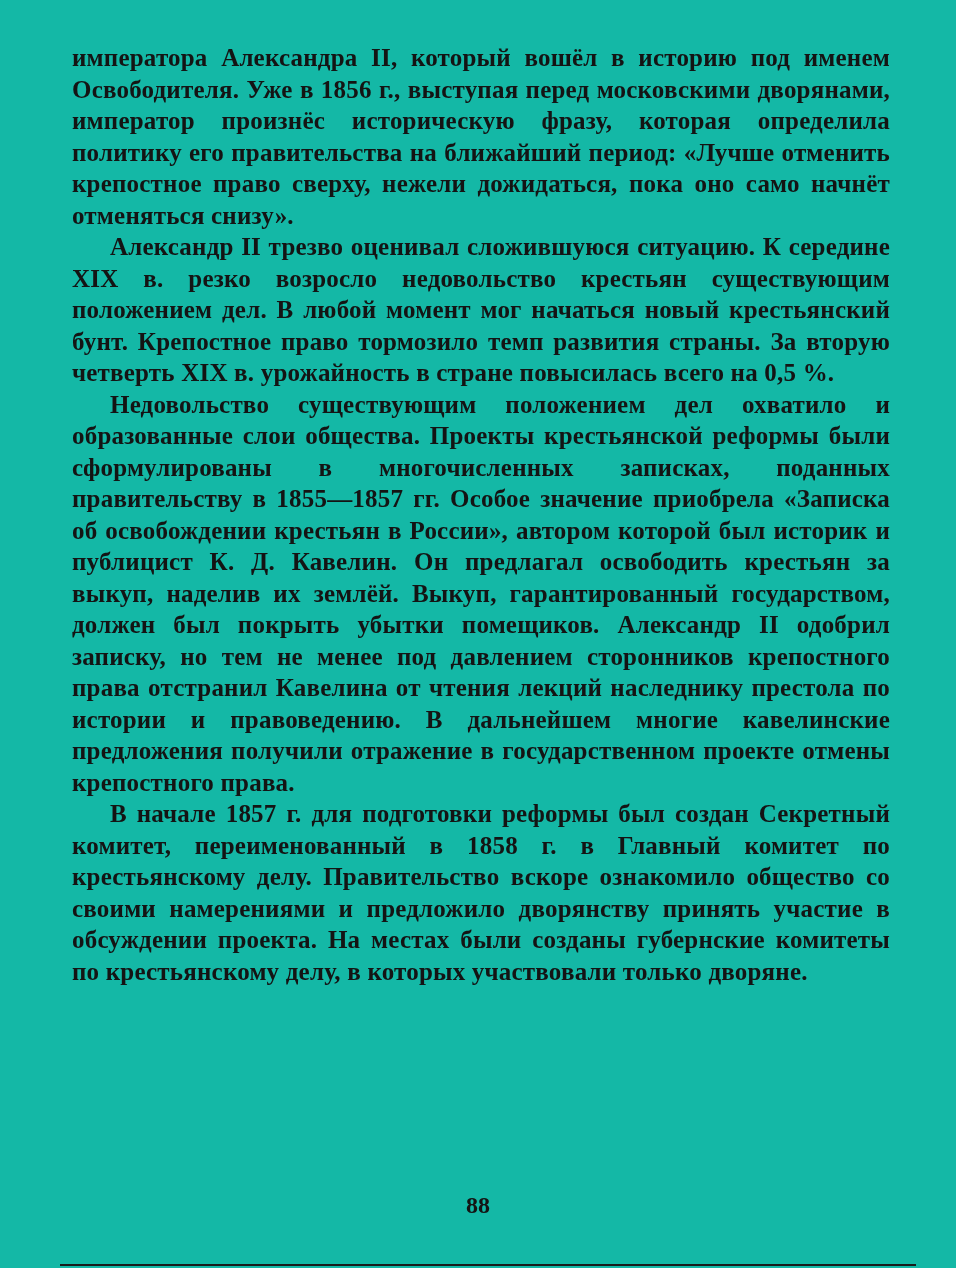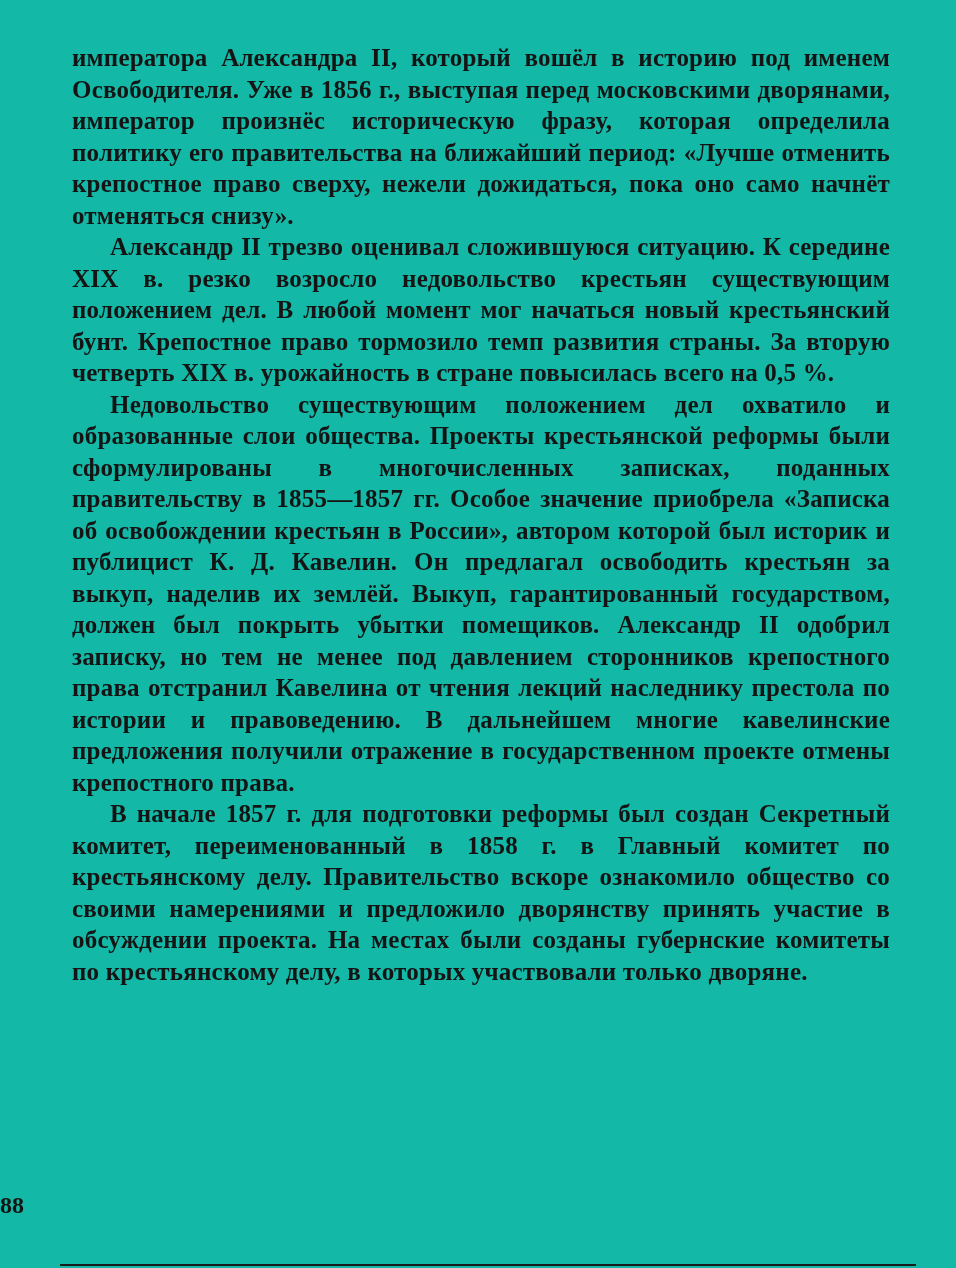--- a/index.html
+++ b/index.html
@@ -32,21 +32,21 @@
     padding: 0;
   }
   .text-block p.indent {
     text-indent: 38px;
   }
   .page-number {
     position: absolute;
     left: 0;
     top: 1192px;
     width: 100%;
-    text-align: left;
+    text-align: center;
     font-size: 24px;
     font-weight: 700;
     color: #141414;
   }
   .scan-edge-line {
     position: absolute;
     left: 60px;
     right: 40px;
     bottom: 2px;
     height: 2px;

